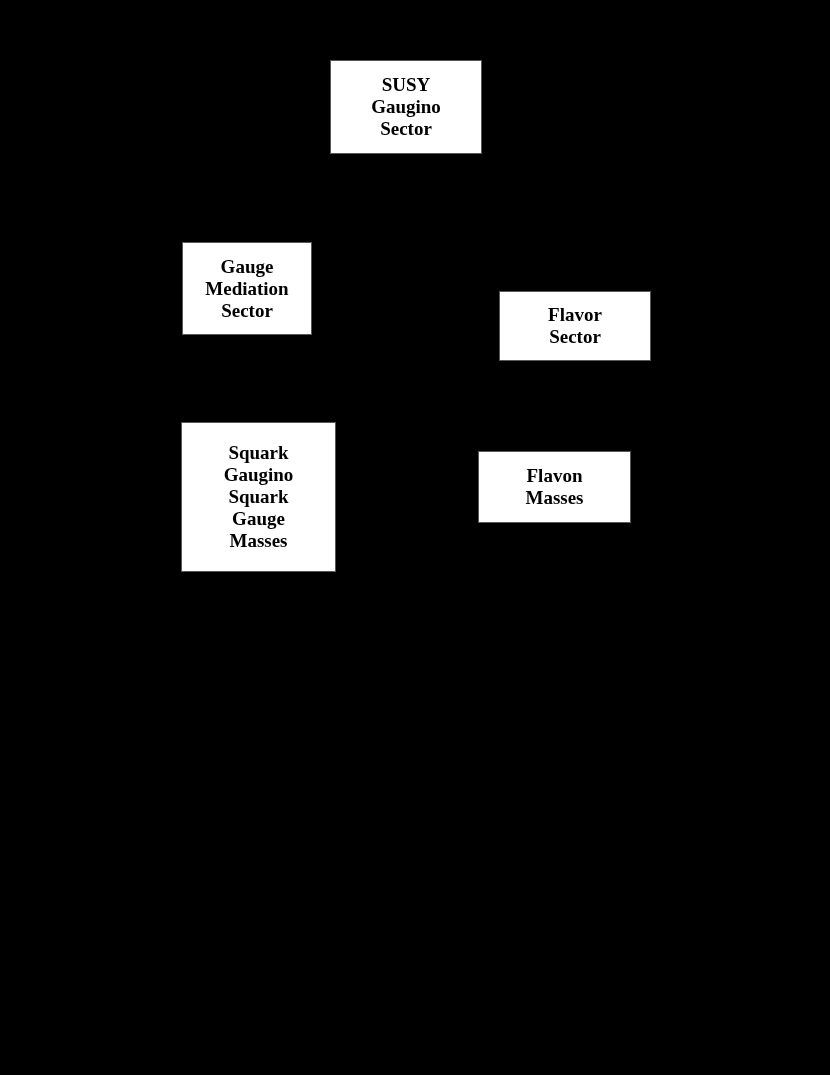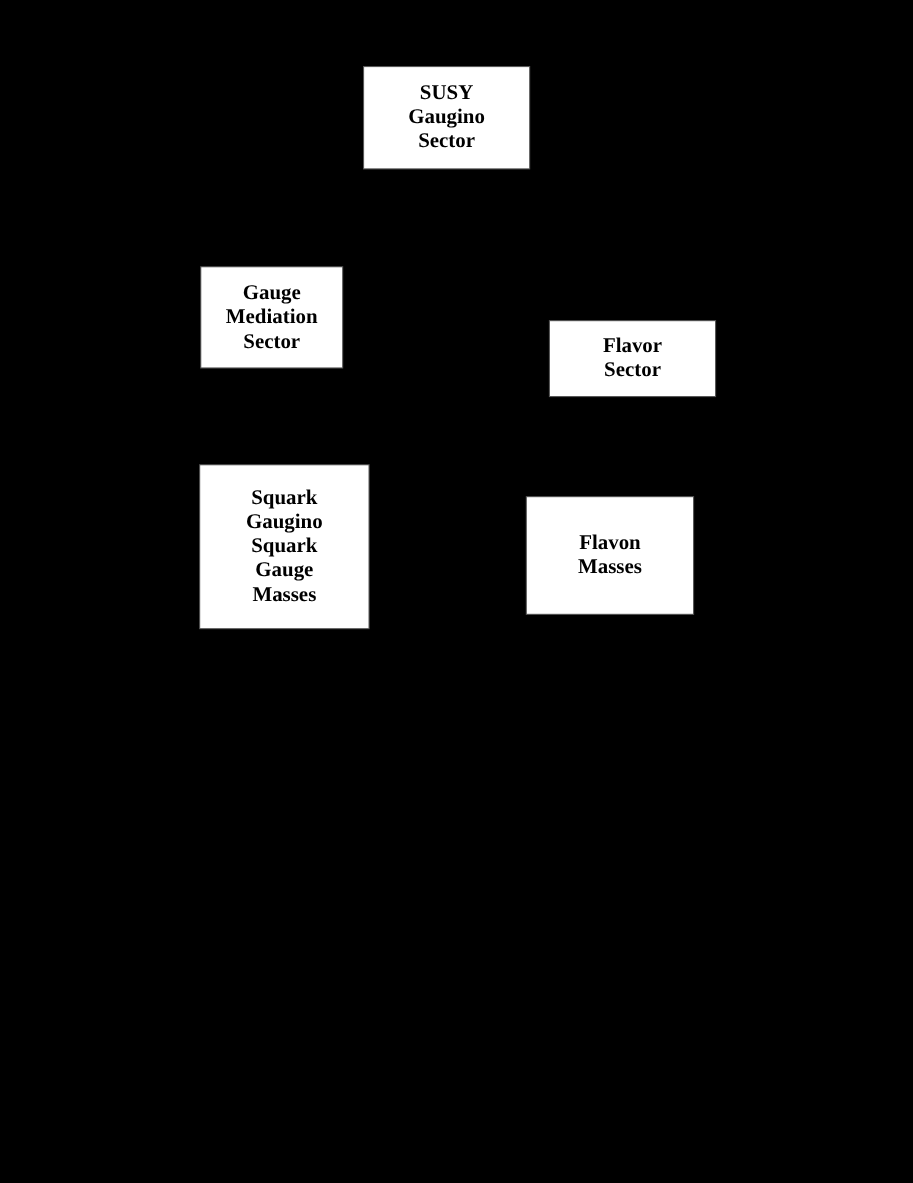--- a/index.html
+++ b/index.html
@@ -29,21 +29,21 @@
   .node .line {
     font-weight: bold;
     font-size: 19px;
     line-height: 22px;
     white-space: nowrap;
   }
   .node-susy    { left: 331px; top: 61px;  width: 150px; height: 92px; }
   .node-gauge   { left: 183px; top: 243px; width: 128px; height: 91px; }
   .node-flavor  { left: 476px; top: 292px; width: 150px; height: 68px; margin-left: 24px; }
   .node-squark  { left: 182px; top: 423px; width: 153px; height: 148px; }
-  .node-flavon  { left: 479px; top: 452px; width: 151px; height: 106px; }
+  .node-flavon  { left: 479px; top: 452px; width: 151px; height: 70px; }
 </style>
 </head>
 <body>
 
 <div class="canvas">
 
   <div class="node node-susy">
     <div class="line">SUSY</div>
     <div class="line">Gaugino</div>
     <div class="line">Sector</div>

